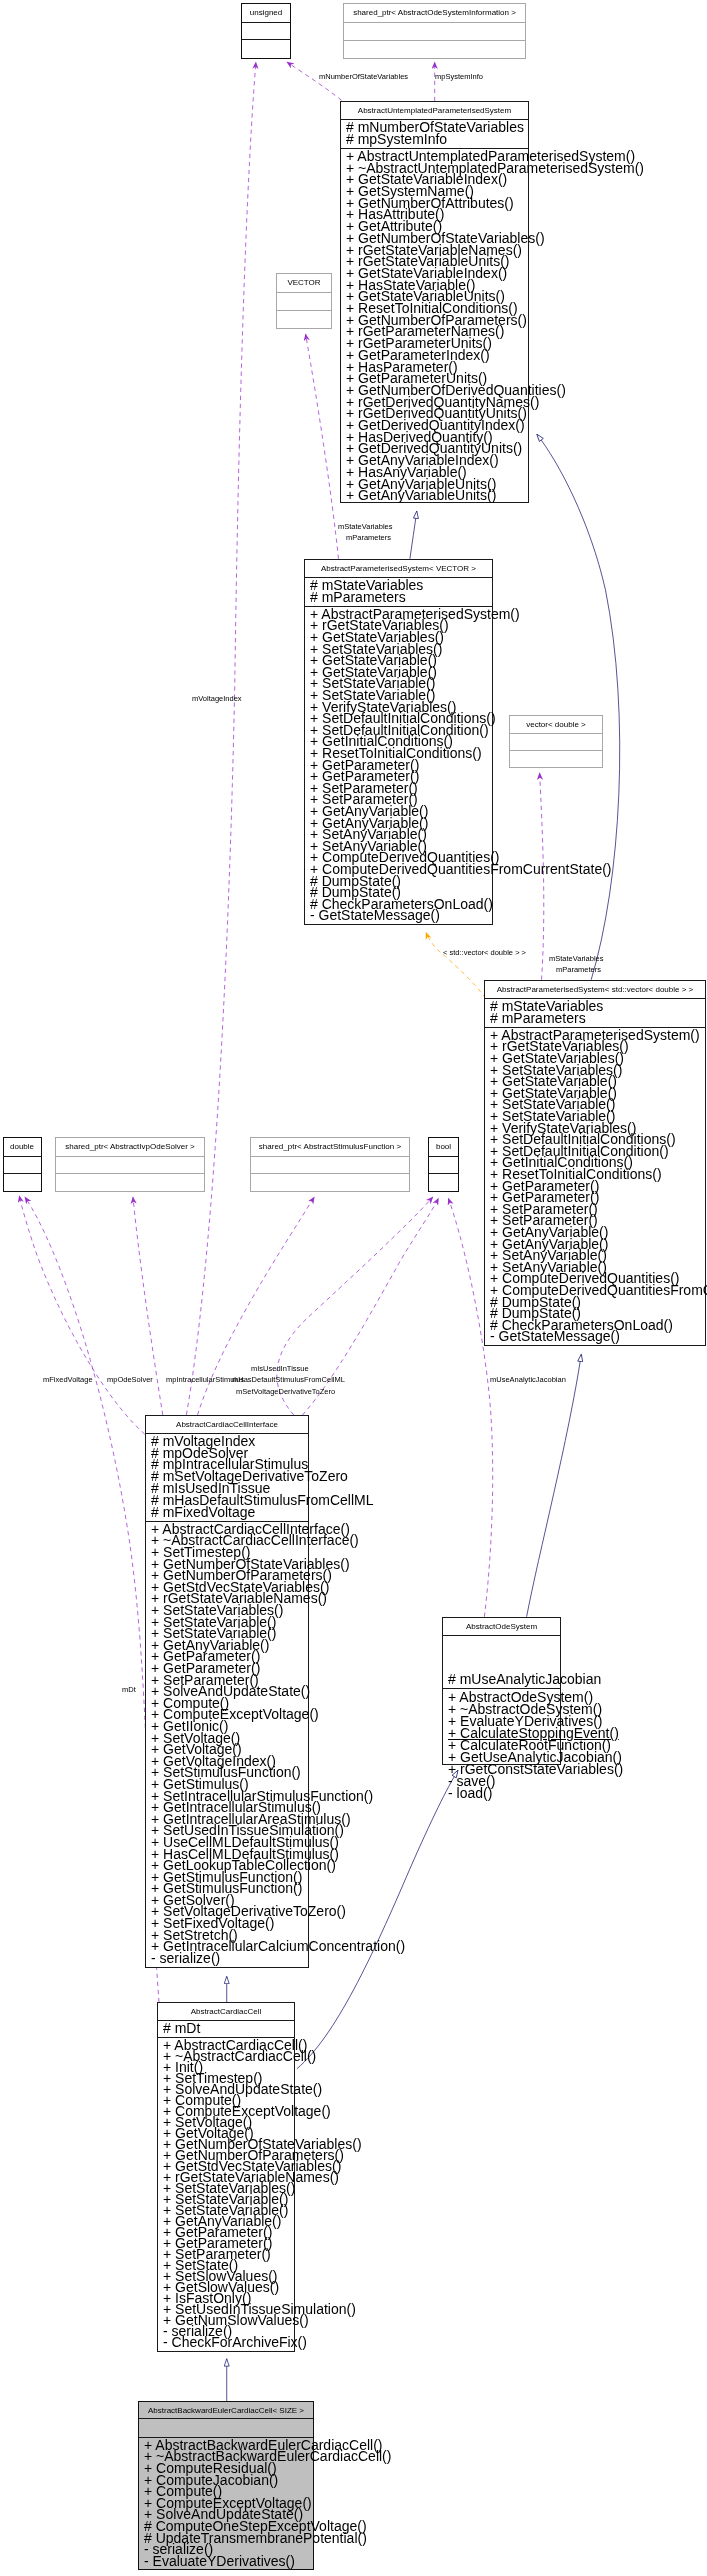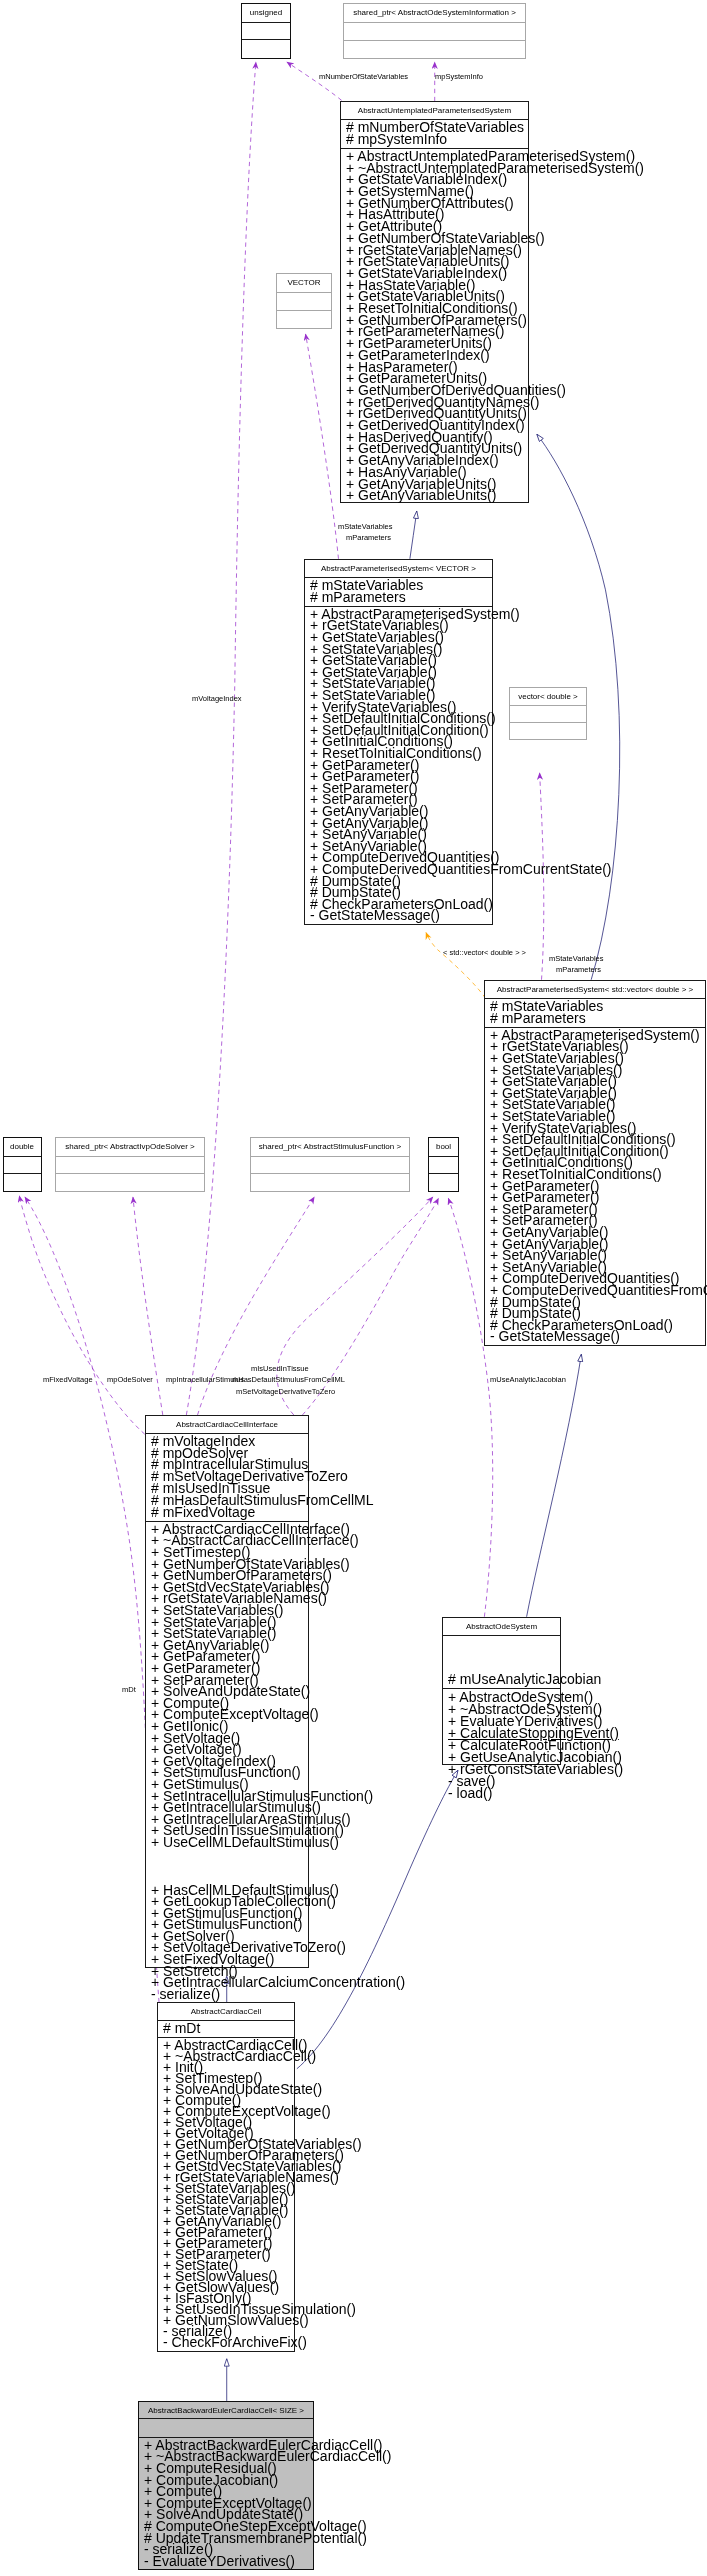--- a/index.html
+++ b/index.html
@@ -146,21 +146,21 @@
           <div class="mrow" style="line-height: 11.6px;">+ SetAnyVariable()</div>
           <div class="mrow" style="line-height: 11.6px;">+ SetAnyVariable()</div>
           <div class="mrow" style="line-height: 11.6px;">+ ComputeDerivedQuantities()</div>
           <div class="mrow" style="line-height: 11.6px;">+ ComputeDerivedQuantitiesFromCurrentState()</div>
           <div class="mrow" style="line-height: 11.6px;"># DumpState()</div>
           <div class="mrow" style="line-height: 11.6px;"># DumpState()</div>
           <div class="mrow" style="line-height: 11.6px;"># CheckParametersOnLoad()</div>
           <div class="mrow" style="line-height: 11.6px;">- GetStateMessage()</div>
         </div>
       </div>
-      <div class="node grayb" style="left: 509px; top: 687px; width: 78px; height: 53px;">
+      <div class="node grayb" style="left: 509px; top: 715px; width: 94px; height: 53px;">
         <div class="ntitle" style="height: 18px;">vector&lt; double &gt;</div>
         <div class="ncomp" style="height: 17px;"></div>
         <div class="ncomp" style="height: 17px;"></div>
       </div>
       <div class="node" style="left: 484px; top: 980px; width: 222px; height: 366px;">
         <div class="ntitle" style="height: 18px;">AbstractParameterisedSystem&lt; std::vector&lt; double &gt; &gt;</div>
         <div class="nattrs" style="height: 29px;">
           <div class="mrow" style="line-height: 11.8px;"># mStateVariables</div>
           <div class="mrow" style="line-height: 11.8px;"># mParameters</div>
         </div>
@@ -247,21 +247,21 @@
           <div class="mrow" style="line-height: 11.6px;">+ SetVoltage()</div>
           <div class="mrow" style="line-height: 11.6px;">+ GetVoltage()</div>
           <div class="mrow" style="line-height: 11.6px;">+ GetVoltageIndex()</div>
           <div class="mrow" style="line-height: 11.6px;">+ SetStimulusFunction()</div>
           <div class="mrow" style="line-height: 11.6px;">+ GetStimulus()</div>
           <div class="mrow" style="line-height: 11.6px;">+ SetIntracellularStimulusFunction()</div>
           <div class="mrow" style="line-height: 11.6px;">+ GetIntracellularStimulus()</div>
           <div class="mrow" style="line-height: 11.6px;">+ GetIntracellularAreaStimulus()</div>
           <div class="mrow" style="line-height: 11.6px;">+ SetUsedInTissueSimulation()</div>
           <div class="mrow" style="line-height: 11.6px;">+ UseCellMLDefaultStimulus()</div>
-          <div class="mrow" style="line-height: 11.6px; margin-top: 36px;">+ HasCellMLDefaultStimulus()</div>
+          <div class="mrow" style="line-height: 11.6px;">+ HasCellMLDefaultStimulus()</div>
           <div class="mrow" style="line-height: 11.6px;">+ GetLookupTableCollection()</div>
           <div class="mrow" style="line-height: 11.6px;">+ GetStimulusFunction()</div>
           <div class="mrow" style="line-height: 11.6px;">+ GetStimulusFunction()</div>
           <div class="mrow" style="line-height: 11.6px;">+ GetSolver()</div>
           <div class="mrow" style="line-height: 11.6px;">+ SetVoltageDerivativeToZero()</div>
           <div class="mrow" style="line-height: 11.6px;">+ SetFixedVoltage()</div>
           <div class="mrow" style="line-height: 11.6px;">+ SetStretch()</div>
           <div class="mrow" style="line-height: 11.6px;">+ GetIntracellularCalciumConcentration()</div>
           <div class="mrow" style="line-height: 11.6px;">- serialize()</div>
         </div>

